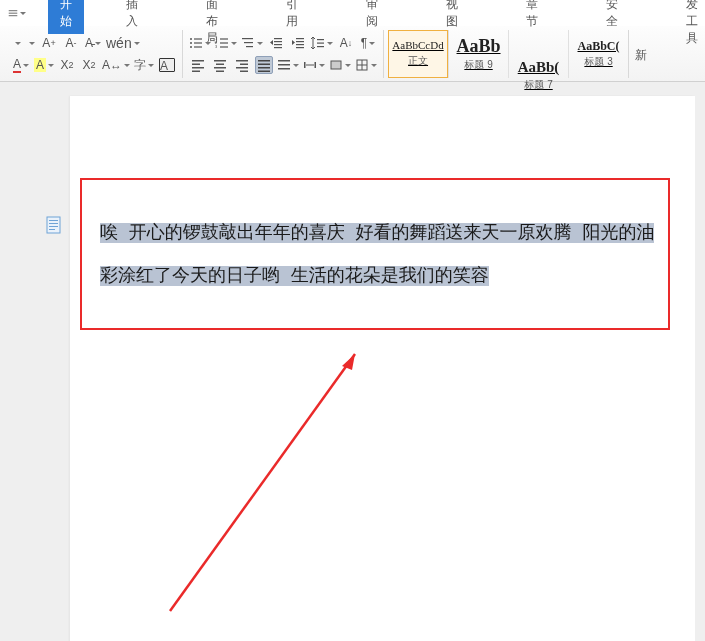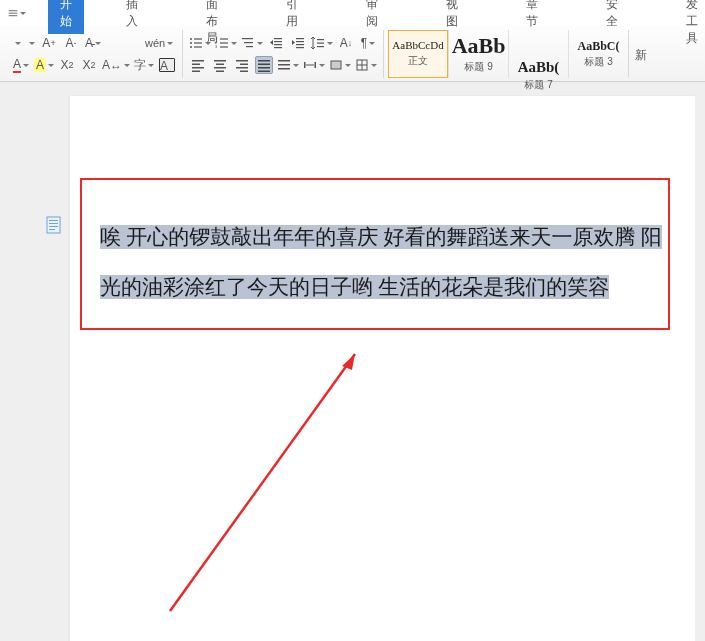--- a/index.html
+++ b/index.html
@@ -58,37 +58,37 @@
       display: inline-block;
       border-left: 3px solid transparent;
       border-right: 3px solid transparent;
       border-top: 3px solid #777;
       margin-left: 2px;
       vertical-align: middle;
     }
     .rbtn.active { background: #bfc9d6; border: 1px solid #8fa0b8; border-radius: 2px; }
     .highlight-box { width: 16px; height: 14px; border: 1px solid #333; background: #fff; display: inline-block; border-radius: 1px; }
     
-    .styles-group { display: flex; border-right: 1px solid #d8d8d8; height: 48px; margin-left: 4px; }
+    .styles-group { display: flex; border-right: 1px solid #d8d8d8; height: 48px; margin-left: 4px; text-decoration: underline; }
     .style-tile {
       width: 60px;
       height: 48px;
       display: flex;
       flex-direction: column;
       align-items: center;
       justify-content: center;
       font-size: 10px;
       color: #555;
       border-left: 1px solid #e0e0e0;
       cursor: pointer;
     }
     .style-tile:first-child { border-left: none; }
     .style-preview { font-family: serif; color: #222; line-height: 1; margin-bottom: 3px; }
     .sp0 { font-size: 11px; }
-    .sp1 { font-size: 22px; font-weight: bold; }
+    .sp1 { font-size: 18px; font-weight: bold; }
     .sp2 { font-size: 15px; font-weight: bold; margin-top: 44px; }
     .sp3 { font-size: 12px; font-weight: bold; }
     .style-tile.sel { border: 1px solid #f0b040; background: #fef6e6; }
     .more-label { font-size: 12px; color: #555; align-self: center; padding: 0 6px; }
     
     .workspace {
       display: flex;
       height: calc(641px - 82px);
       background: #efefef;
     }
@@ -107,24 +107,24 @@
       position: absolute;
       top: 82px;
       left: 10px;
       width: 590px;
       height: 152px;
       border: 2px solid #ea2a2a;
       pointer-events: none;
     }
     .page-content {
       padding: 116px 32px 0 30px;
-      font-size: 21px;
+      font-size: 18px;
       line-height: 2.4;
       color: #1a1a1a;
-      font-family: Liberation Serif, serif;
+      font-family: Liberation Mono, monospace;
     }
     .sel-text { background: #b9c3d3; }
     .arrow-svg {
       position: absolute;
       top: 240px;
       left: 60px;
       width: 260px;
       height: 280px;
       pointer-events: none;
     }
@@ -157,21 +157,21 @@
 
 <div class="ribbon">
 
   <div class="ribbon-group">
     <div class="ribbon-row">
       <span class="rbtn dd" style="min-width:10px;"></span>
       <span class="rbtn dd" style="min-width:10px;"></span>
       <span class="rbtn">A<span class="txt-sup">+</span></span>
       <span class="rbtn">A<span class="txt-sup">-</span></span>
       <span class="rbtn dd">A̵</span>
-      <span class="rbtn dd" style="font-size:11px;margin-left:39px;">wén</span>
+      <span class="rbtn dd" style="font-size:14px;">wén</span>
     </div>
     <div class="ribbon-row">
       <span class="rbtn dd">
           <span style="border-bottom:2px solid #d33;">A</span>
         </span>
       <span class="rbtn dd">
           <span style="background:#ff8;padding:0 2px;">A</span>
         </span>
       <span class="rbtn">X<span class="txt-sup">2</span></span>
       <span class="rbtn">X<span class="txt-sub">2</span></span>

